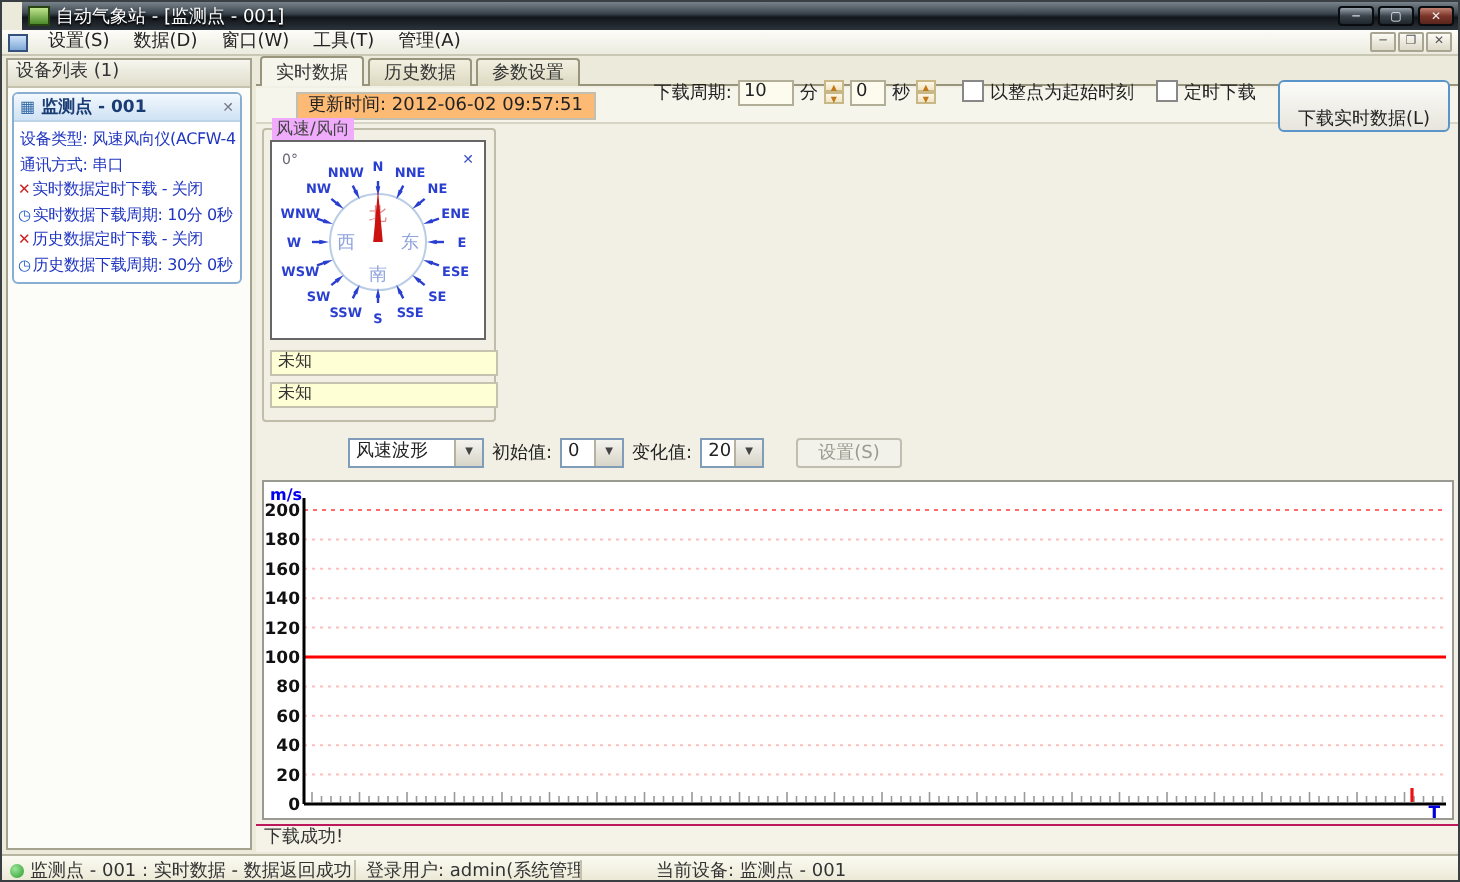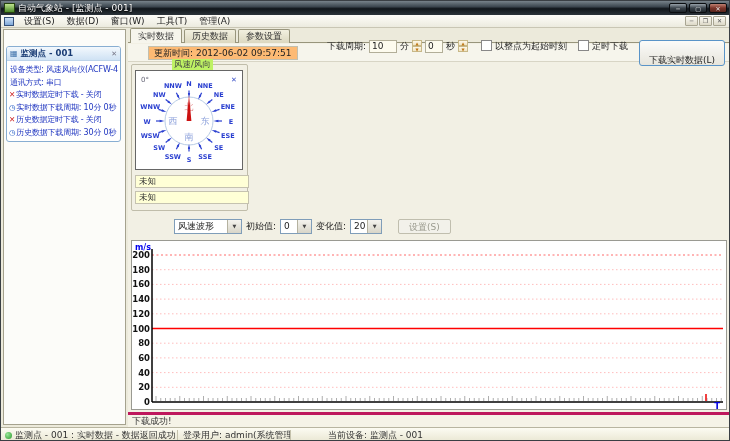--- a/index.html
+++ b/index.html
@@ -1,20 +1,20 @@
 <!DOCTYPE html>
 <html><head>
 <meta charset="utf-8">
 <style>
   html,body{margin:0;padding:0;background:#888;}
   .win{position:relative;width:730px;height:441px;margin:0;background:#eceadb;
        font-family:"DejaVu Sans","Liberation Sans",sans-serif;overflow:hidden;
        border:1px solid #3a3f44;box-sizing:border-box;}
   
-  .titlebar{position:absolute;left:0;top:0;right:0;height:14px;
+  .titlebar{position:absolute;left:10px;top:0;right:0;height:14px;
     background:linear-gradient(#77828a 0%,#3d4750 40%,#11161b 55%,#2b333a 100%);
     display:flex;align-items:center;padding:0 2px;box-sizing:border-box;justify-content:center;}
   .app-icon{width:9px;height:8px;background:linear-gradient(#bfe48f,#4c8a2a);
     border:1px solid #27430f;margin:0 3px 0 1px;flex:0 0 auto;}
   .title{color:#fff;font-size:9px;flex:1;white-space:nowrap;text-shadow:0 1px 1px #000;}
   .winbtns{display:flex;gap:2px;}
   .wbtn{width:18px;height:10px;background:linear-gradient(#97a1a9,#3b444c 50%,#1e252b);
     border:1px solid #0a0d10;border-radius:2px;color:#eee;font-size:6px;line-height:9px;
     text-align:center;box-sizing:border-box;}
   .wbtn.close{background:linear-gradient(#c08172,#7c352a 50%,#58251c);}
@@ -66,22 +66,22 @@
   .spin{display:inline-flex;flex-direction:column;width:10px;}
   .spin span{height:6px;font-size:4px;line-height:6px;text-align:center;color:#c07818;
     background:linear-gradient(#fdf8ea,#f0e4c4);border:1px solid #c8b888;box-sizing:border-box;}
   .cb{width:9px;height:9px;border:1px solid #888;background:#fff;display:inline-block;flex:0 0 auto;}
   .cb-label{white-space:nowrap;}
   .dl-btn{height:15px;line-height:14px;padding:12px 9px;border:1px solid #5a94c8;border-radius:3px;
     background:linear-gradient(#fbfbf9,#e7e5dc);font-size:9px;white-space:nowrap;box-sizing:border-box;}
   
   .wind-group{position:absolute;left:3px;top:21px;width:117px;height:147px;
     border:1px solid #c0bdaa;border-radius:2px;box-sizing:border-box;}
-  .wind-label{position:absolute;top:-6px;left:4px;background:#bef264;padding:0 2px;
-    font-size:8.5px;color:#444;margin-left:36px;}
+  .wind-label{position:absolute;top:-6px;left:4px;background:#f0abfc;padding:0 2px;
+    font-size:8.5px;color:#444;}
   .compass-box{position:absolute;left:3px;top:5px;width:108px;height:100px;
     border:1px solid #666;background:#fff;box-sizing:border-box;}
   .wfield{position:absolute;left:3px;width:109px;height:11px;background:#ffffd6;
     border:1px solid #c5c2b0;font-size:8.5px;line-height:10px;padding-left:3px;color:#333;box-sizing:content-box;}
   .wf1{top:110px;} .wf2{top:126px;}
   
   .controls{position:absolute;left:2px;top:175px;right:4px;height:16px;display:flex;
     align-items:center;font-size:9px;color:#222;gap:4px;padding-left:44px;}
   .combo{height:15px;border:1px solid #7f9db9;background:#fff;display:flex;align-items:center;
     box-sizing:border-box;}
@@ -90,21 +90,21 @@
     border-left:1px solid #b5b2a0;font-size:5px;line-height:13px;text-align:center;color:#444;}
   .combo-wave{width:68px;} .combo-sm{width:32px;}
   .ctl-label{white-space:nowrap;}
   .set-btn{margin-left:12px;height:15px;line-height:14px;padding:0 10px;border:1px solid #c0beae;
     border-radius:2px;background:#f2f1ea;color:#9a9a8e;font-size:9px;box-sizing:border-box;}
   
   .chart-box{position:absolute;left:3px;top:197px;width:596px;height:170px;background:#fff;
     border:1px solid #9a9a92;box-sizing:border-box;}
   
   .status-line{position:absolute;left:0;top:369px;right:0;height:13px;background:#f5f3e7;
-    border-top:3px solid #be185d;font-size:9px;line-height:13px;padding-left:4px;color:#333;}
+    border-top:1px solid #be185d;font-size:9px;line-height:13px;padding-left:4px;color:#333;}
   .statusbar{position:absolute;left:0;top:426px;right:0;height:15px;
     background:linear-gradient(#fcfbf2,#e9e6d2);border-top:1px solid #b8b5a0;
     display:flex;align-items:center;font-size:9px;color:#333;box-sizing:border-box;}
   .dot{width:7px;height:7px;border-radius:50%;
     background:radial-gradient(circle at 35% 35%,#9ae69a,#2a9a2a);flex:0 0 auto;}
   .seg1{width:176px;display:flex;gap:3px;padding-left:4px;align-items:center;box-sizing:border-box;
     white-space:nowrap;overflow:hidden;}
   .sep{width:1px;height:11px;background:#c5c2ac;flex:0 0 auto;}
   .seg2{width:112px;padding-left:5px;box-sizing:border-box;white-space:nowrap;overflow:hidden;}
   .seg3{flex:1;padding-left:5px;white-space:nowrap;overflow:hidden;margin-left:32px;}
@@ -132,20 +132,21 @@
     <span class="menu-item">工具(T)</span>
     <span class="menu-item">管理(A)</span>
     <span class="mdi-btns">
       <span class="mbtn">─</span>
       <span class="mbtn">❐</span>
       <span class="mbtn">✕</span>
     </span>
   </div>
 
   <div class="sidebar">
+    <div class="sb-header">设备列表 (1)</div>
     <div class="dev-panel">
       <div class="dev-head">
         <span class="dev-ico">▦</span>
         <span>监测点 - 001</span>
         <span class="dev-close">✕</span>
       </div>
       <div class="dev-body">
         <div class="dev-line">
             <span class="li-icon"></span>
             <span>设备类型: 风速风向仪(ACFW-4)</span>

